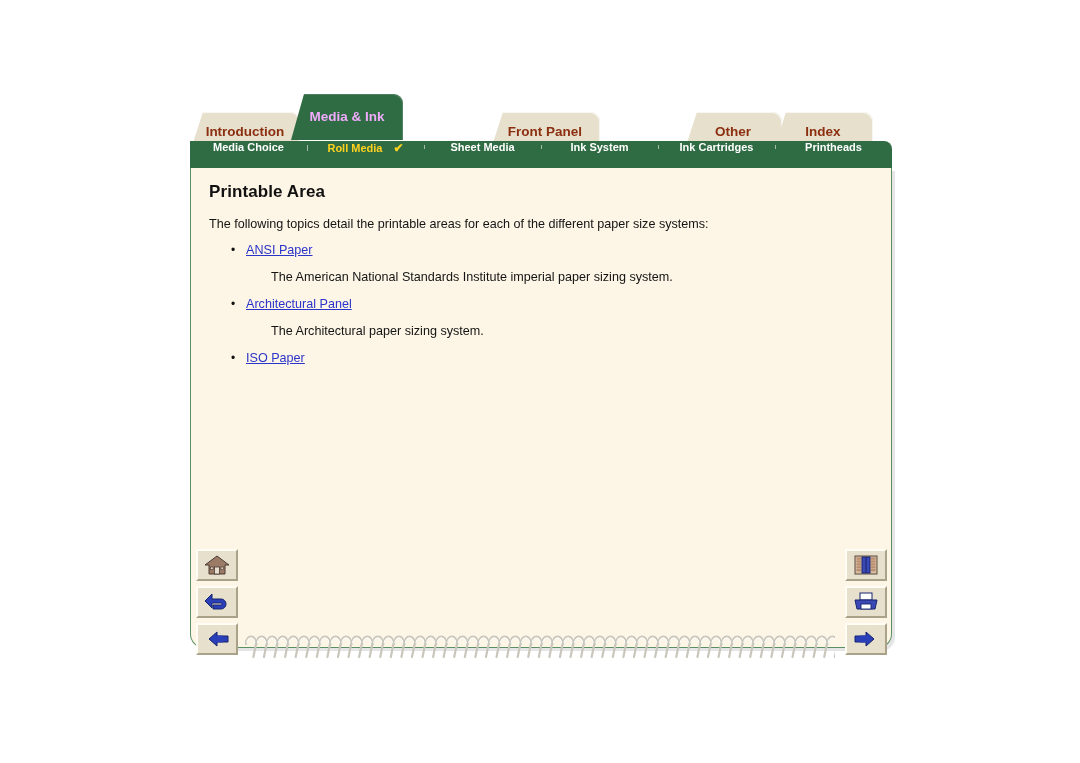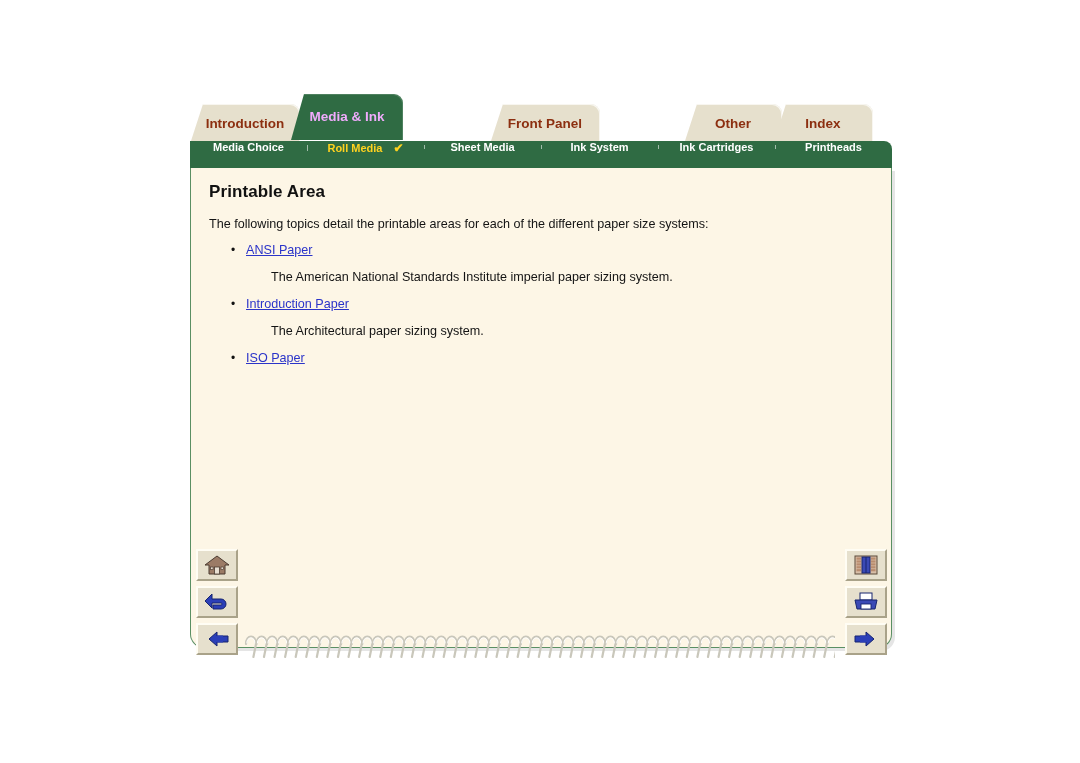--- a/index.html
+++ b/index.html
@@ -22,21 +22,21 @@
   .tabbar {
     position: absolute;
     left: 190px;
     top: 100px;
     width: 715px;
     height: 42px;
   }
 
   .tab {
     position: absolute;
-    top: 4px;
+    top: 12px;
     height: 40px;
     background: #e6e0cd;
     color: #8c2f10;
     font-size: 13.5px;
     font-weight: bold;
     display: flex;
     align-items: center;
     justify-content: center;
     text-align: center;
     line-height: 1.08;
@@ -248,21 +248,21 @@
         <li>
           <div class="bullet-row">
             <span class="bullet-dot">•</span>
             <a class="topic-link" href="#">ANSI Paper</a>
           </div>
           <p class="topic-desc">The American National Standards Institute imperial paper sizing system.</p>
         </li>
         <li>
           <div class="bullet-row">
             <span class="bullet-dot">•</span>
-            <a class="topic-link" href="#">Introduction Paper</a>
+            <a class="topic-link" href="#">Architectural Panel</a>
           </div>
           <p class="topic-desc">The Architectural paper sizing system.</p>
         </li>
         <li>
           <div class="bullet-row">
             <span class="bullet-dot">•</span>
             <a class="topic-link" href="#">ISO Paper</a>
           </div>
         </li>
       </ul>

